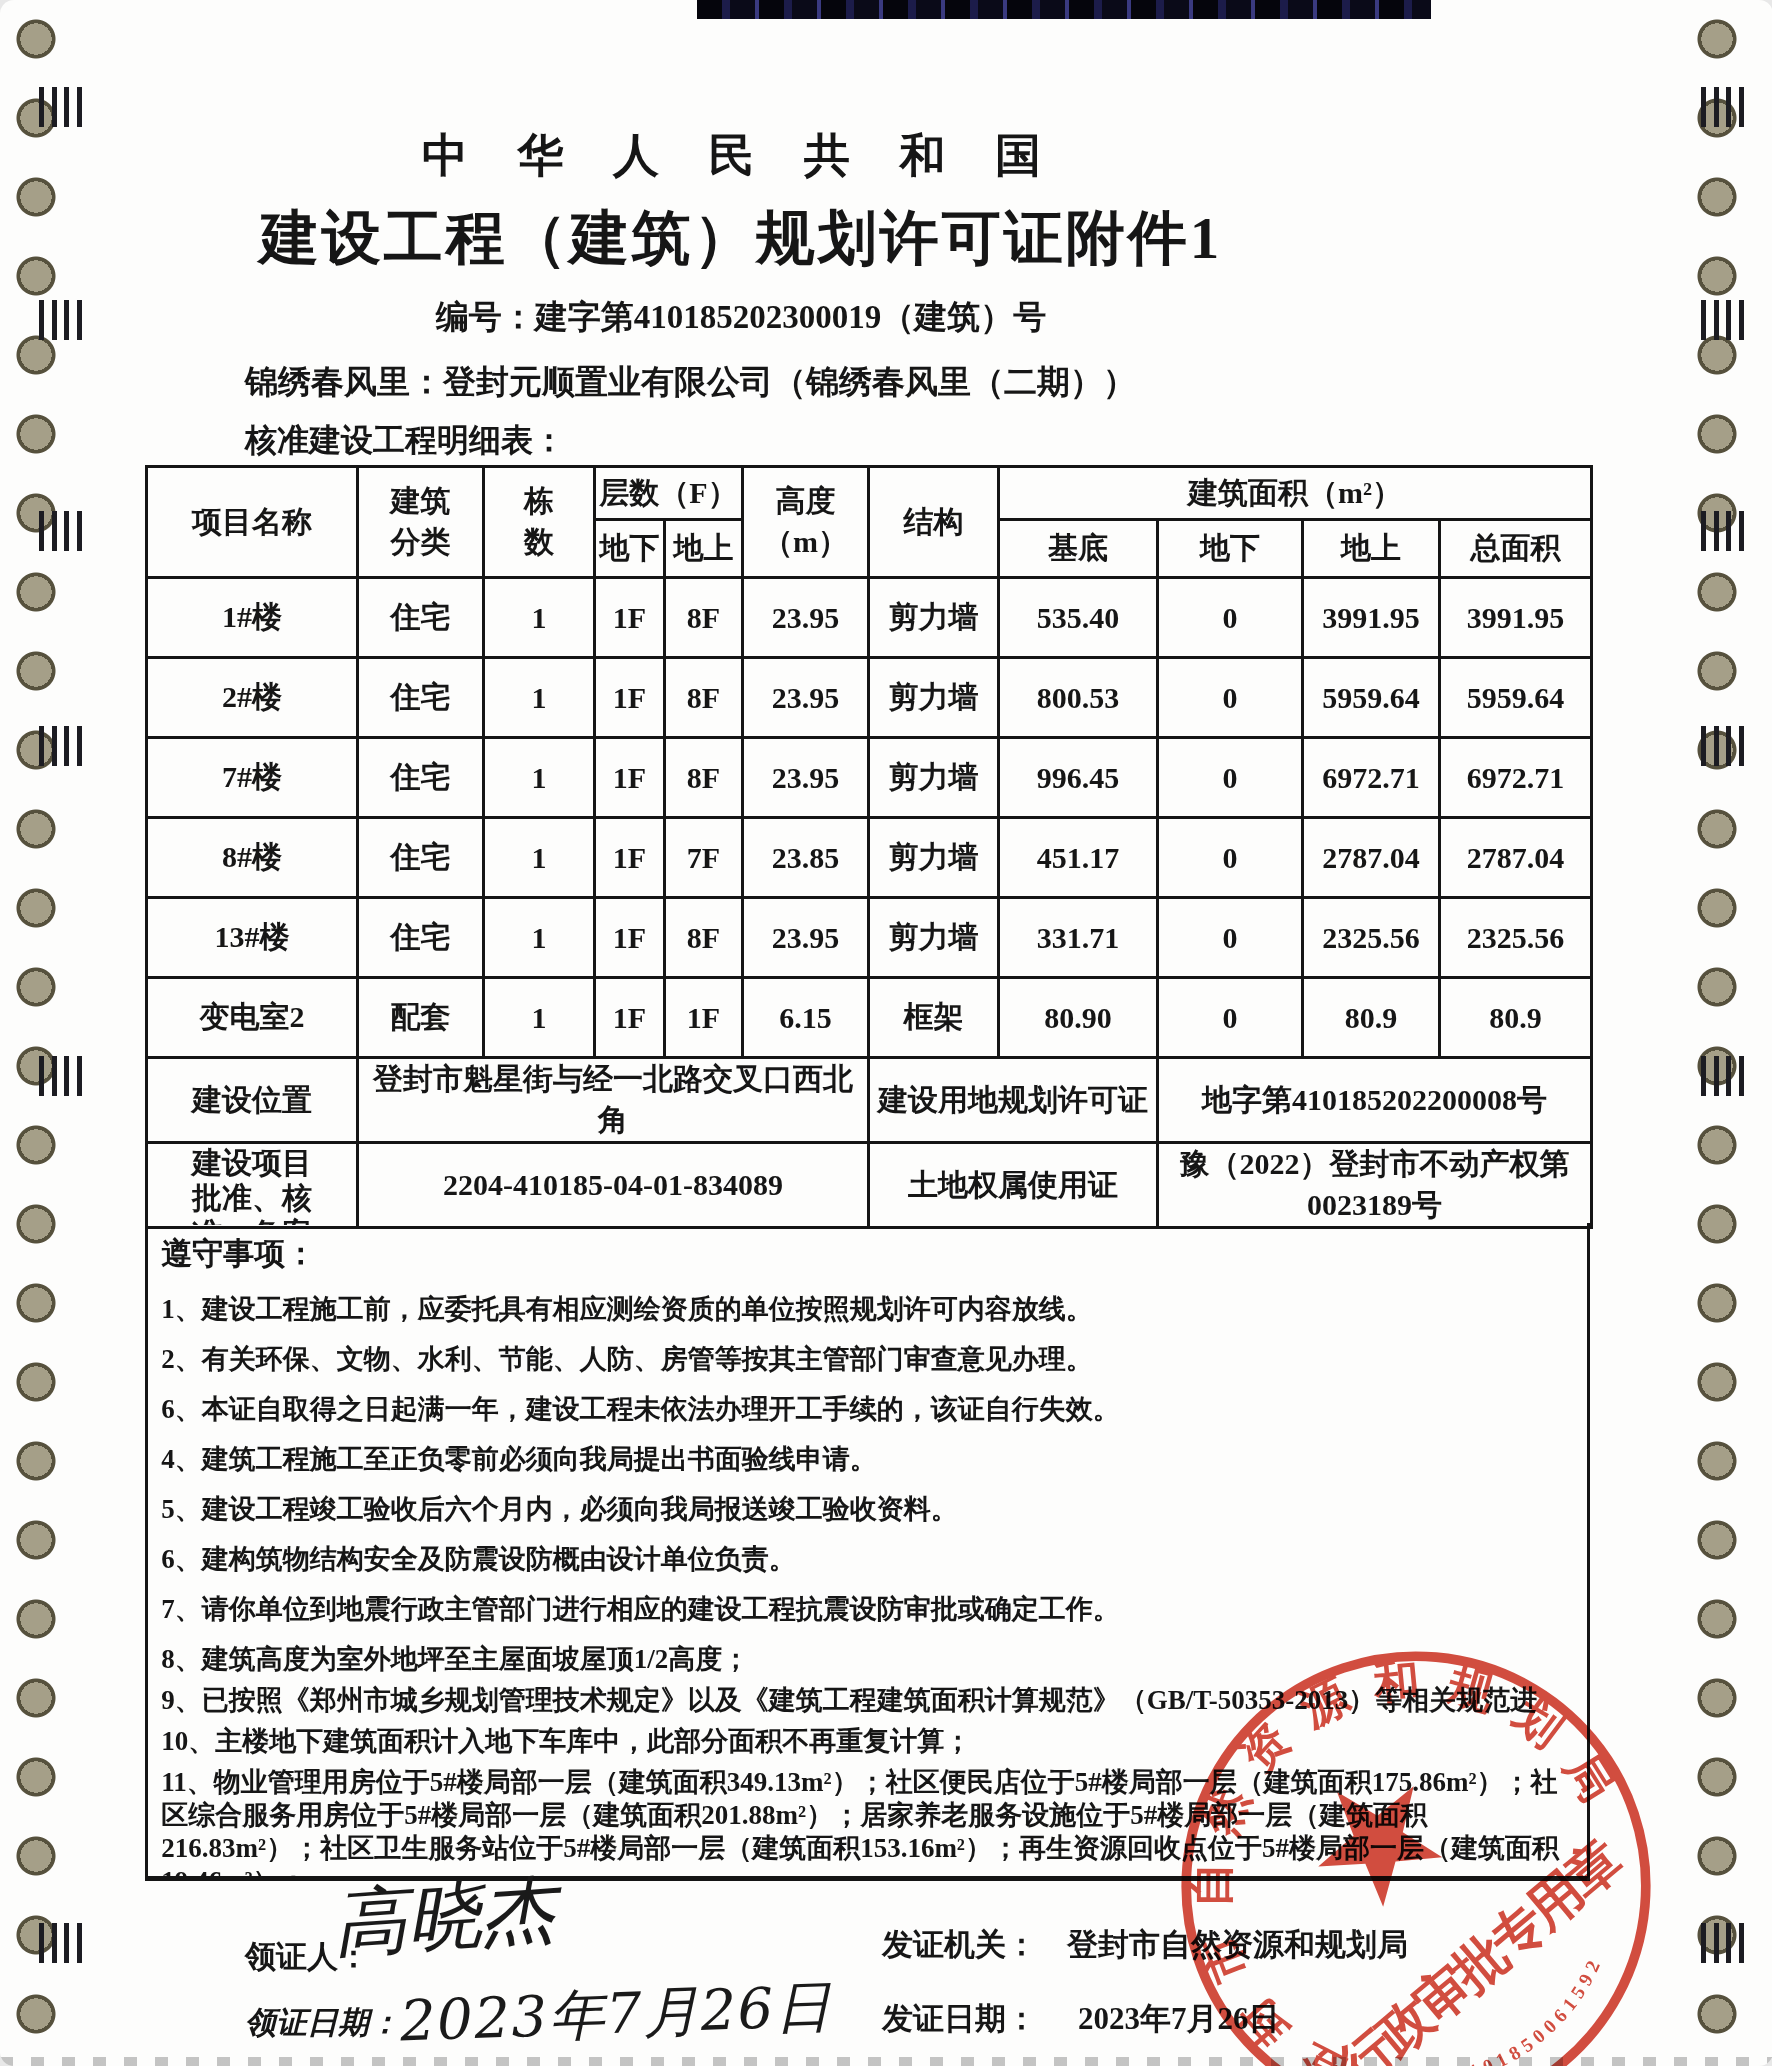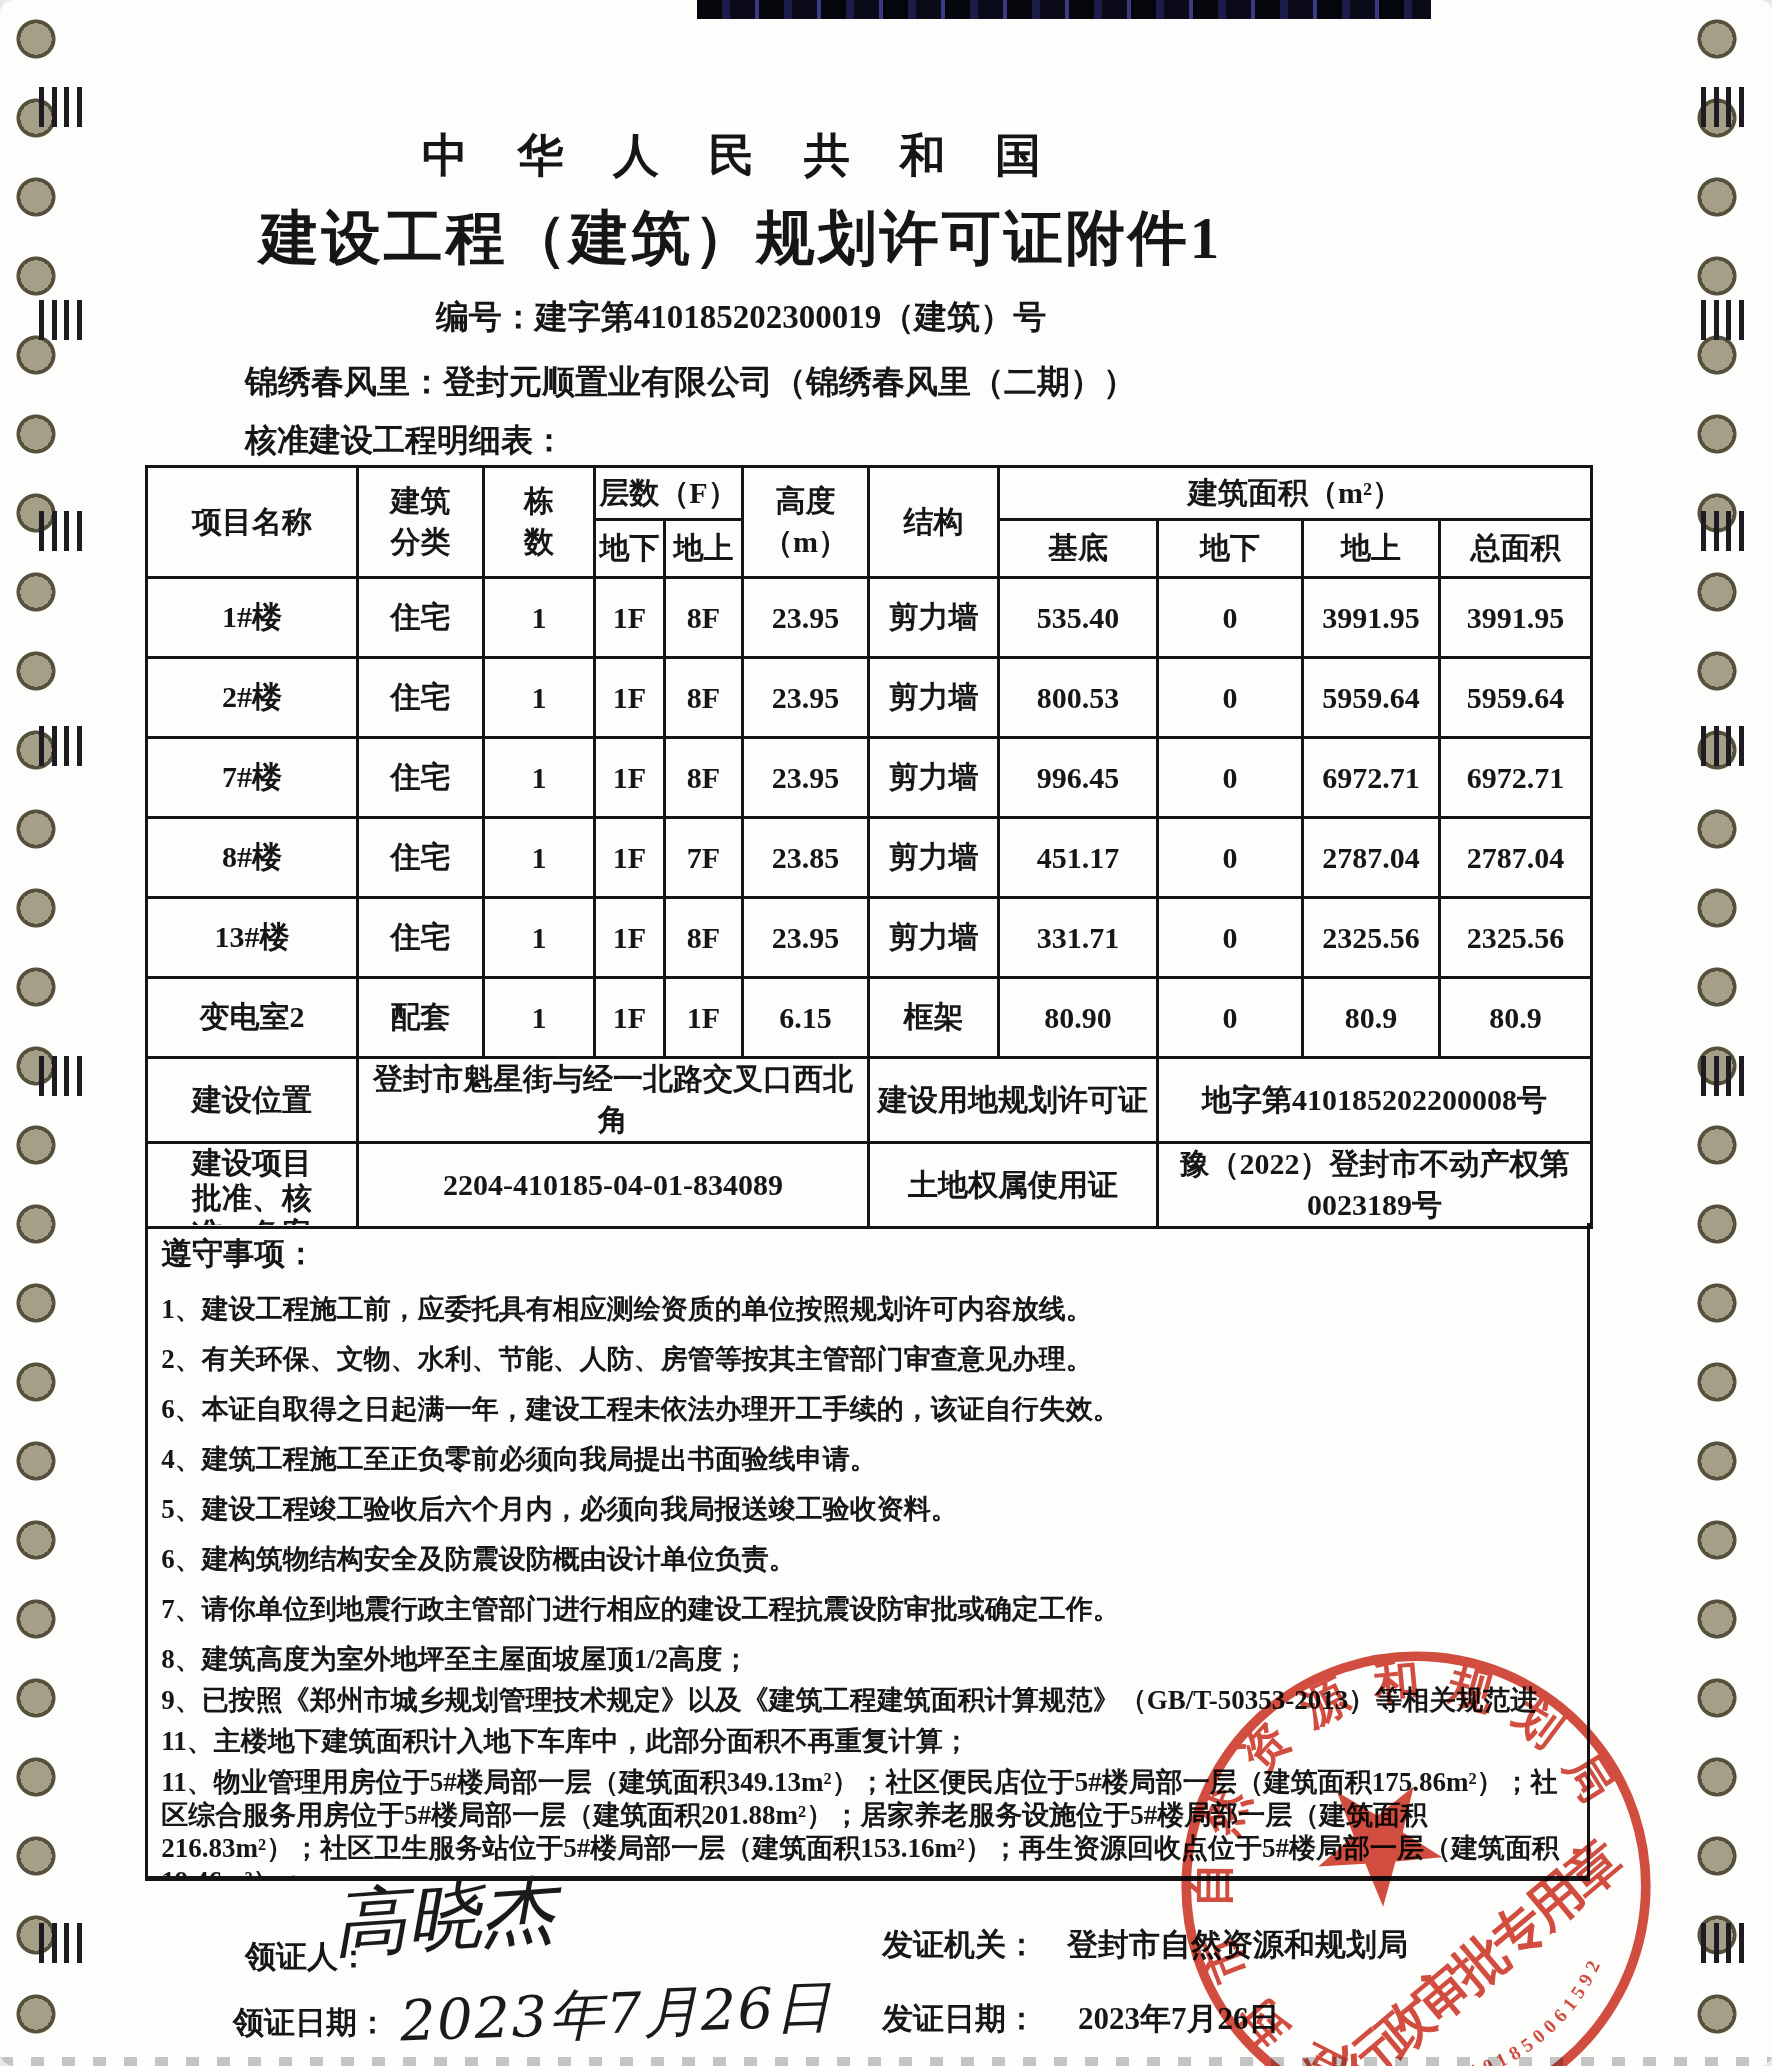--- a/index.html
+++ b/index.html
@@ -225,28 +225,28 @@
     <div class="notes-heading">遵守事项：</div>
     <div class="note">1、建设工程施工前，应委托具有相应测绘资质的单位按照规划许可内容放线。</div>
     <div class="note">2、有关环保、文物、水利、节能、人防、房管等按其主管部门审查意见办理。</div>
     <div class="note">6、本证自取得之日起满一年，建设工程未依法办理开工手续的，该证自行失效。</div>
     <div class="note">4、建筑工程施工至正负零前必须向我局提出书面验线申请。</div>
     <div class="note">5、建设工程竣工验收后六个月内，必须向我局报送竣工验收资料。</div>
     <div class="note">6、建构筑物结构安全及防震设防概由设计单位负责。</div>
     <div class="note">7、请你单位到地震行政主管部门进行相应的建设工程抗震设防审批或确定工作。</div>
     <div class="note tight">8、建筑高度为室外地坪至主屋面坡屋顶1/2高度；</div>
     <div class="note tight nowrap">9、已按照《郑州市城乡规划管理技术规定》以及《建筑工程建筑面积计算规范》（GB/T-50353-2013）等相关规范进</div>
-    <div class="note tight">11、主楼地下建筑面积计入地下车库中，此部分面积不再重复计算；</div>
+    <div class="note tight">10、主楼地下建筑面积计入地下车库中，此部分面积不再重复计算；</div>
     <div class="note tight">11、物业管理用房位于5#楼局部一层（建筑面积349.13m²）；社区便民店位于5#楼局部一层（建筑面积175.86m²）；社区综合服务用房位于5#楼局部一层（建筑面积201.88m²）；居家养老服务设施位于5#楼局部一层（建筑面积216.83m²）；社区卫生服务站位于5#楼局部一层（建筑面积153.16m²）；再生资源回收点位于5#楼局部一层（建筑面积19.46m²）；</div>
     <div class="note tight">12、无商业，具体详见施工图纸。</div>
   </div>
 
   <div class="abs flabel" style="left:245px;top:1936px;">领证人：</div>
   <div class="abs hw hw-name">高晓杰</div>
-  <div class="abs flabel" style="left:233px;top:2002px;">领证日期：</div>
+  <div class="abs flabel" style="left:245px;top:2002px;font-style:italic;">领证日期：</div>
   <div class="abs hw hw-date">2023年7月26日</div>
 
   <div class="abs flabel" style="left:882px;top:1924px;">发证机关：</div>
   <div class="abs fvalue" style="left:1067px;top:1924px;">登封市自然资源和规划局</div>
   <div class="abs flabel" style="left:882px;top:1998px;">发证日期：</div>
   <div class="abs fvalue" style="left:1078px;top:1998px;">2023年7月26日</div>
 
   <svg class="abs seal" viewBox="0 0 680 680">
     <defs>
       <path id="ring-arc" d="M 119 467 A 255 255 0 1 1 561 467" fill="none"></path>

